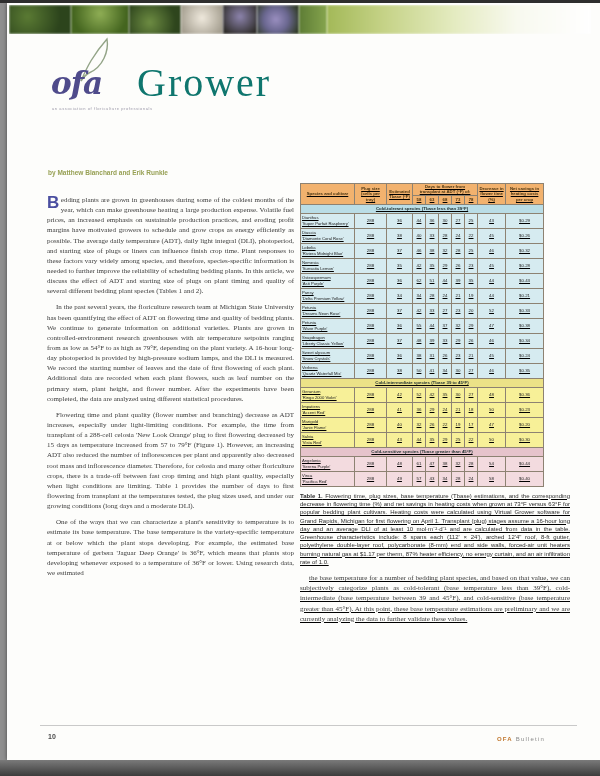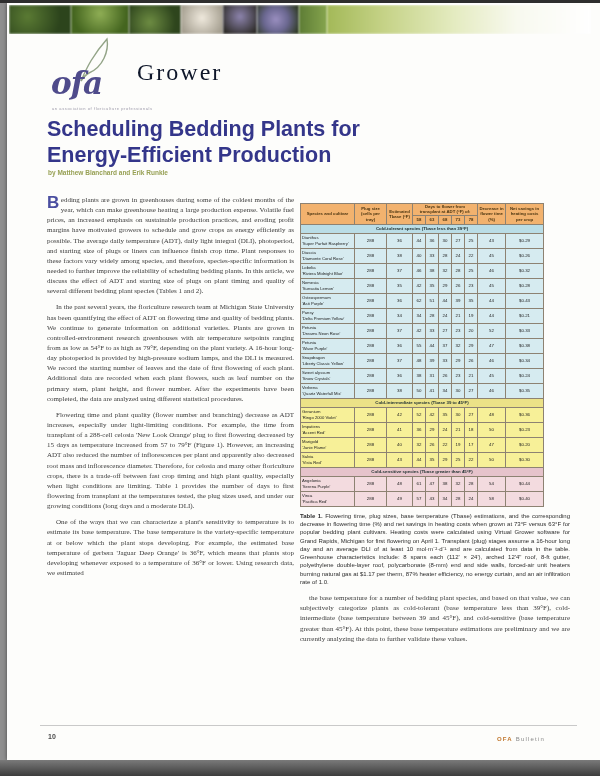--- a/index.html
+++ b/index.html
@@ -25,31 +25,31 @@
         background:linear-gradient(90deg,#a3b958 0%,#c6d388 22%,#e4ebc0 48%,#f8f9ef 72%,#ffffff 100%);}
 
   
   .logo{position:absolute;left:38px;top:48px;height:60px;}
   .logo-leaf{position:absolute;left:28px;top:-14px;}
   .logo-ofa{position:absolute;left:6px;top:14px;font-family:"DejaVu Serif",serif;font-style:italic;
             font-weight:bold;font-size:31px;color:#4f4b8b;letter-spacing:-1px;}
   .logo-tagline{position:absolute;left:7px;top:55px;font-family:"Liberation Sans",sans-serif;
             font-size:4px;color:#9a97a8;letter-spacing:.6px;white-space:nowrap;}
   .logo-grower{position:absolute;left:92px;top:8px;font-family:"Liberation Serif",serif;
-            font-size:24px;color:#0f172a;letter-spacing:2px;}
+            font-size:40px;color:#0f766e;letter-spacing:2px;}
 
   
   .title{position:absolute;left:40px;top:100px;font-family:"Liberation Sans",sans-serif;
          font-weight:bold;font-size:21.5px;line-height:1.18;color:var(--title-color,#34368a);}
   .byline{position:absolute;left:41px;top:166px;font-family:"Liberation Sans",sans-serif;
           font-size:6.5px;color:#97a054;font-weight:bold;}
 
   
   .col-left{position:absolute;left:40px;top:192px;width:247px;}
-  .col-right{position:absolute;left:293px;top:200px;width:270px;}
+  .col-right{position:absolute;left:293px;top:180px;width:270px;text-decoration:underline;}
   .para{margin:0 0 6px 0;font-size:7px;line-height:1.45;color:#3a3a3a;text-align:justify;}
   .para.indent{text-indent:9px;}
   .dropcap{float:left;font-family:"Liberation Sans",sans-serif;font-weight:bold;font-size:17px;
            line-height:.85;color:#4a4ea0;padding:1px 1.5px 0 0;}
 
   
   table.t1{border-collapse:collapse;width:243px;table-layout:fixed;
            font-family:"Liberation Sans",sans-serif;}
   table.t1 td,table.t1 th{border:1px solid #8d8272;padding:0 1px;overflow:hidden;}
   .c-species{width:54px;}.c-plug{width:32px;}.c-tbase{width:26px;}
@@ -102,21 +102,20 @@
 
     <div class="logo">
       <svg class="logo-leaf" width="40" height="46" viewBox="0 0 40 46">
         <path d="M8,44 C14,30 20,18 34,2 C36,14 30,30 16,36 C12,38 10,41 8,44 Z" fill="none" stroke="#93a487" stroke-width="1.4"></path>
       </svg>
       <span class="logo-ofa">ofa</span>
       <span class="logo-tagline">an association of floriculture professionals</span>
       <span class="logo-grower">Grower</span>
     </div>
 
-    <h1 class="title"><span>Scheduling Bedding Plants for</span><br><span>Energy-Efficient Production</span></h1>
 
     <div class="byline">by Matthew Blanchard and Erik Runkle</div>
 
     <div class="col-left">
         <p class="para"><span class="dropcap">B</span>edding plants are grown in greenhouses during some of the coldest months of the year, which can make greenhouse heating a large production expense. Volatile fuel prices, an increased emphasis on sustainable production practices, and eroding profit margins have motivated growers to schedule and grow crops as energy efficiently as possible. The average daily temperature (ADT), daily light integral (DLI), photoperiod, and starting size of plugs or liners can influence finish crop time. Plant responses to these factors vary widely among species, and therefore, species-specific information is needed to further improve the reliability of scheduling bedding plants. In this article, we discuss the effect of ADT and starting size of plugs on plant timing and quality of several different bedding plant species (Tables 1 and 2).</p>
         <p class="para indent">In the past several years, the floriculture research team at Michigan State University has been quantifying the effect of ADT on flowering time and quality of bedding plants. We continue to generate information on additional varieties. Plants are grown in controlled-environment research greenhouses with air temperature setpoints ranging from as low as 54°F to as high as 79°F, depending on the plant variety. A 16-hour long-day photoperiod is provided by high-pressure sodium lamps, and the DLI is measured. We record the starting number of leaves and the date of first flowering of each plant. Additional data are recorded when each plant flowers, such as leaf number on the primary stem, plant height, and flower number. After the experiments have been completed, the data are analyzed using different statistical procedures.</p>
         <p class="para indent">Flowering time and plant quality (flower number and branching) decrease as ADT increases, especially under light-limiting conditions. For example, the time from transplant of a 288-cell celosia 'New Look Orange' plug to first flowering decreased by 15 days as temperature increased from 57 to 79°F (Figure 1). However, an increasing ADT also reduced the number of inflorescences per plant and apparently also decreased root mass and inflorescence diameter. Therefore, for celosia and many other floriculture crops, there is a trade-off between fast crop timing and high plant quality, especially when light conditions are limiting. Table 1 provides the number of days to first flowering from transplant at the temperatures tested, the plug sizes used, and under our growing conditions (long days and a moderate DLI).</p>
         <p class="para indent">One of the ways that we can characterize a plant's sensitivity to temperature is to estimate its base temperature. The base temperature is the variety-specific temperature at or below which the plant stops developing. For example, the estimated base temperature of gerbera 'Jaguar Deep Orange' is 36°F, which means that plants stop developing whenever exposed to a temperature of 36°F or lower. Using research data, we estimated</p>
       </div>
 

